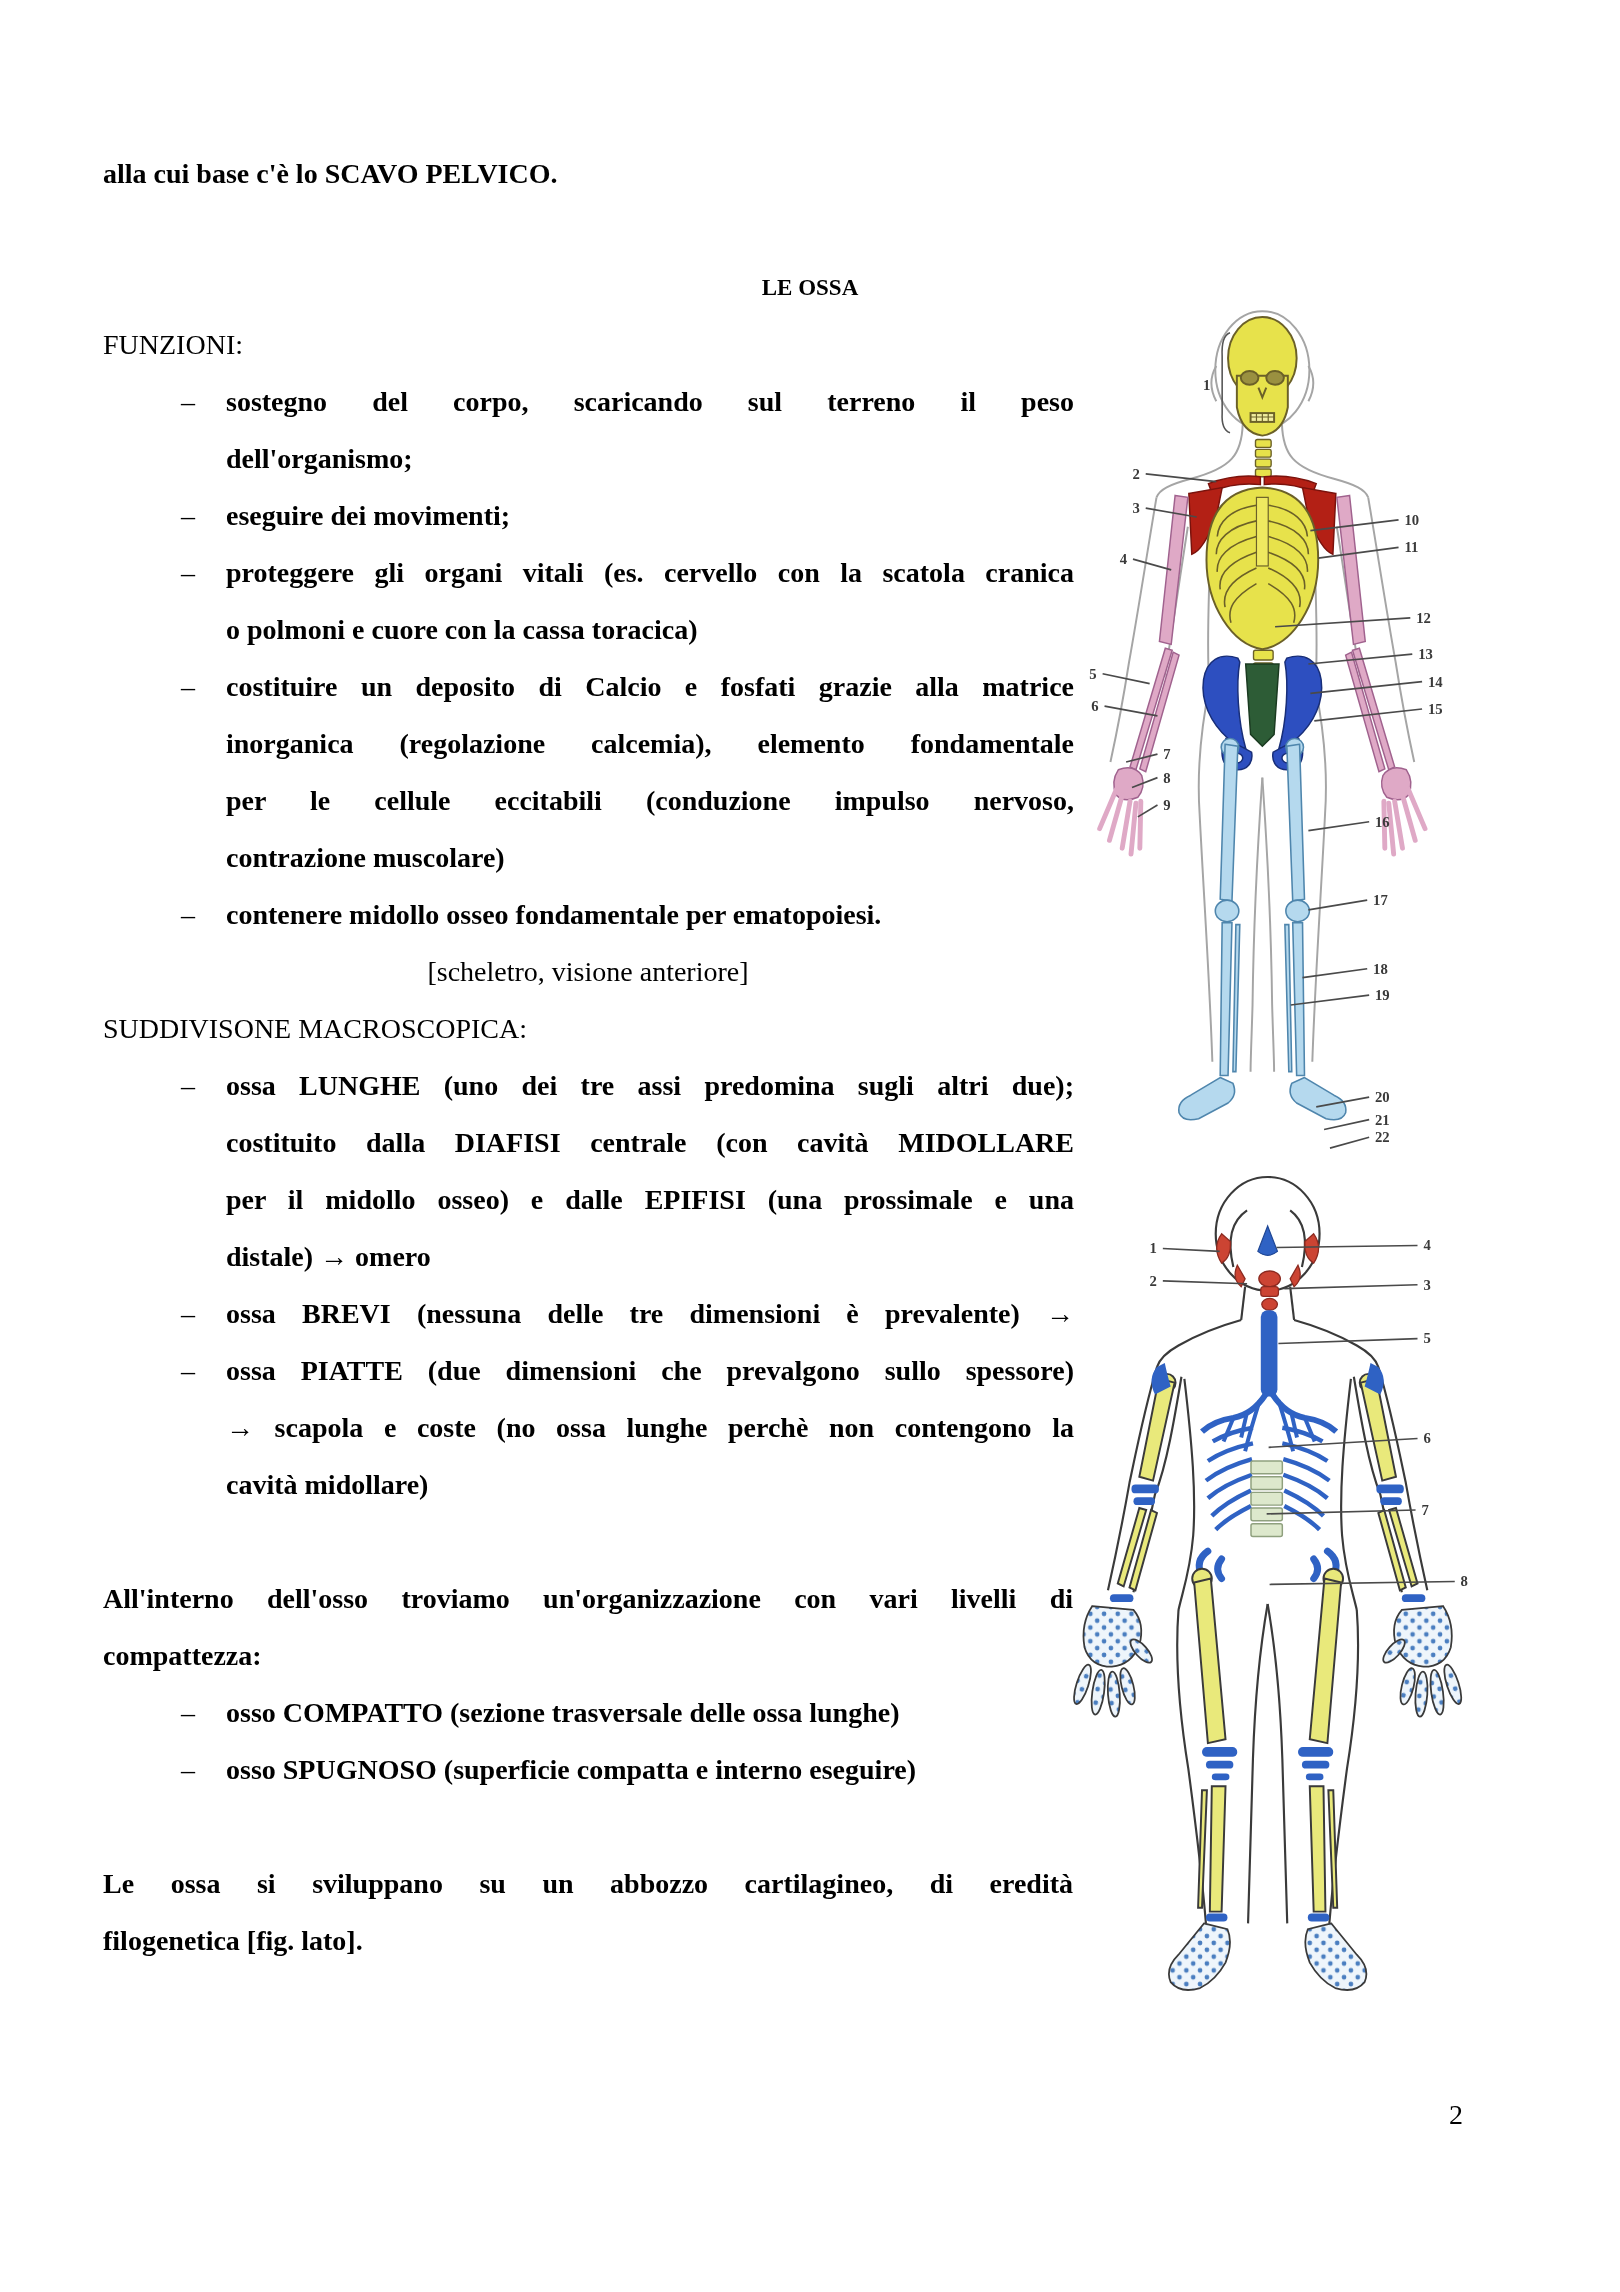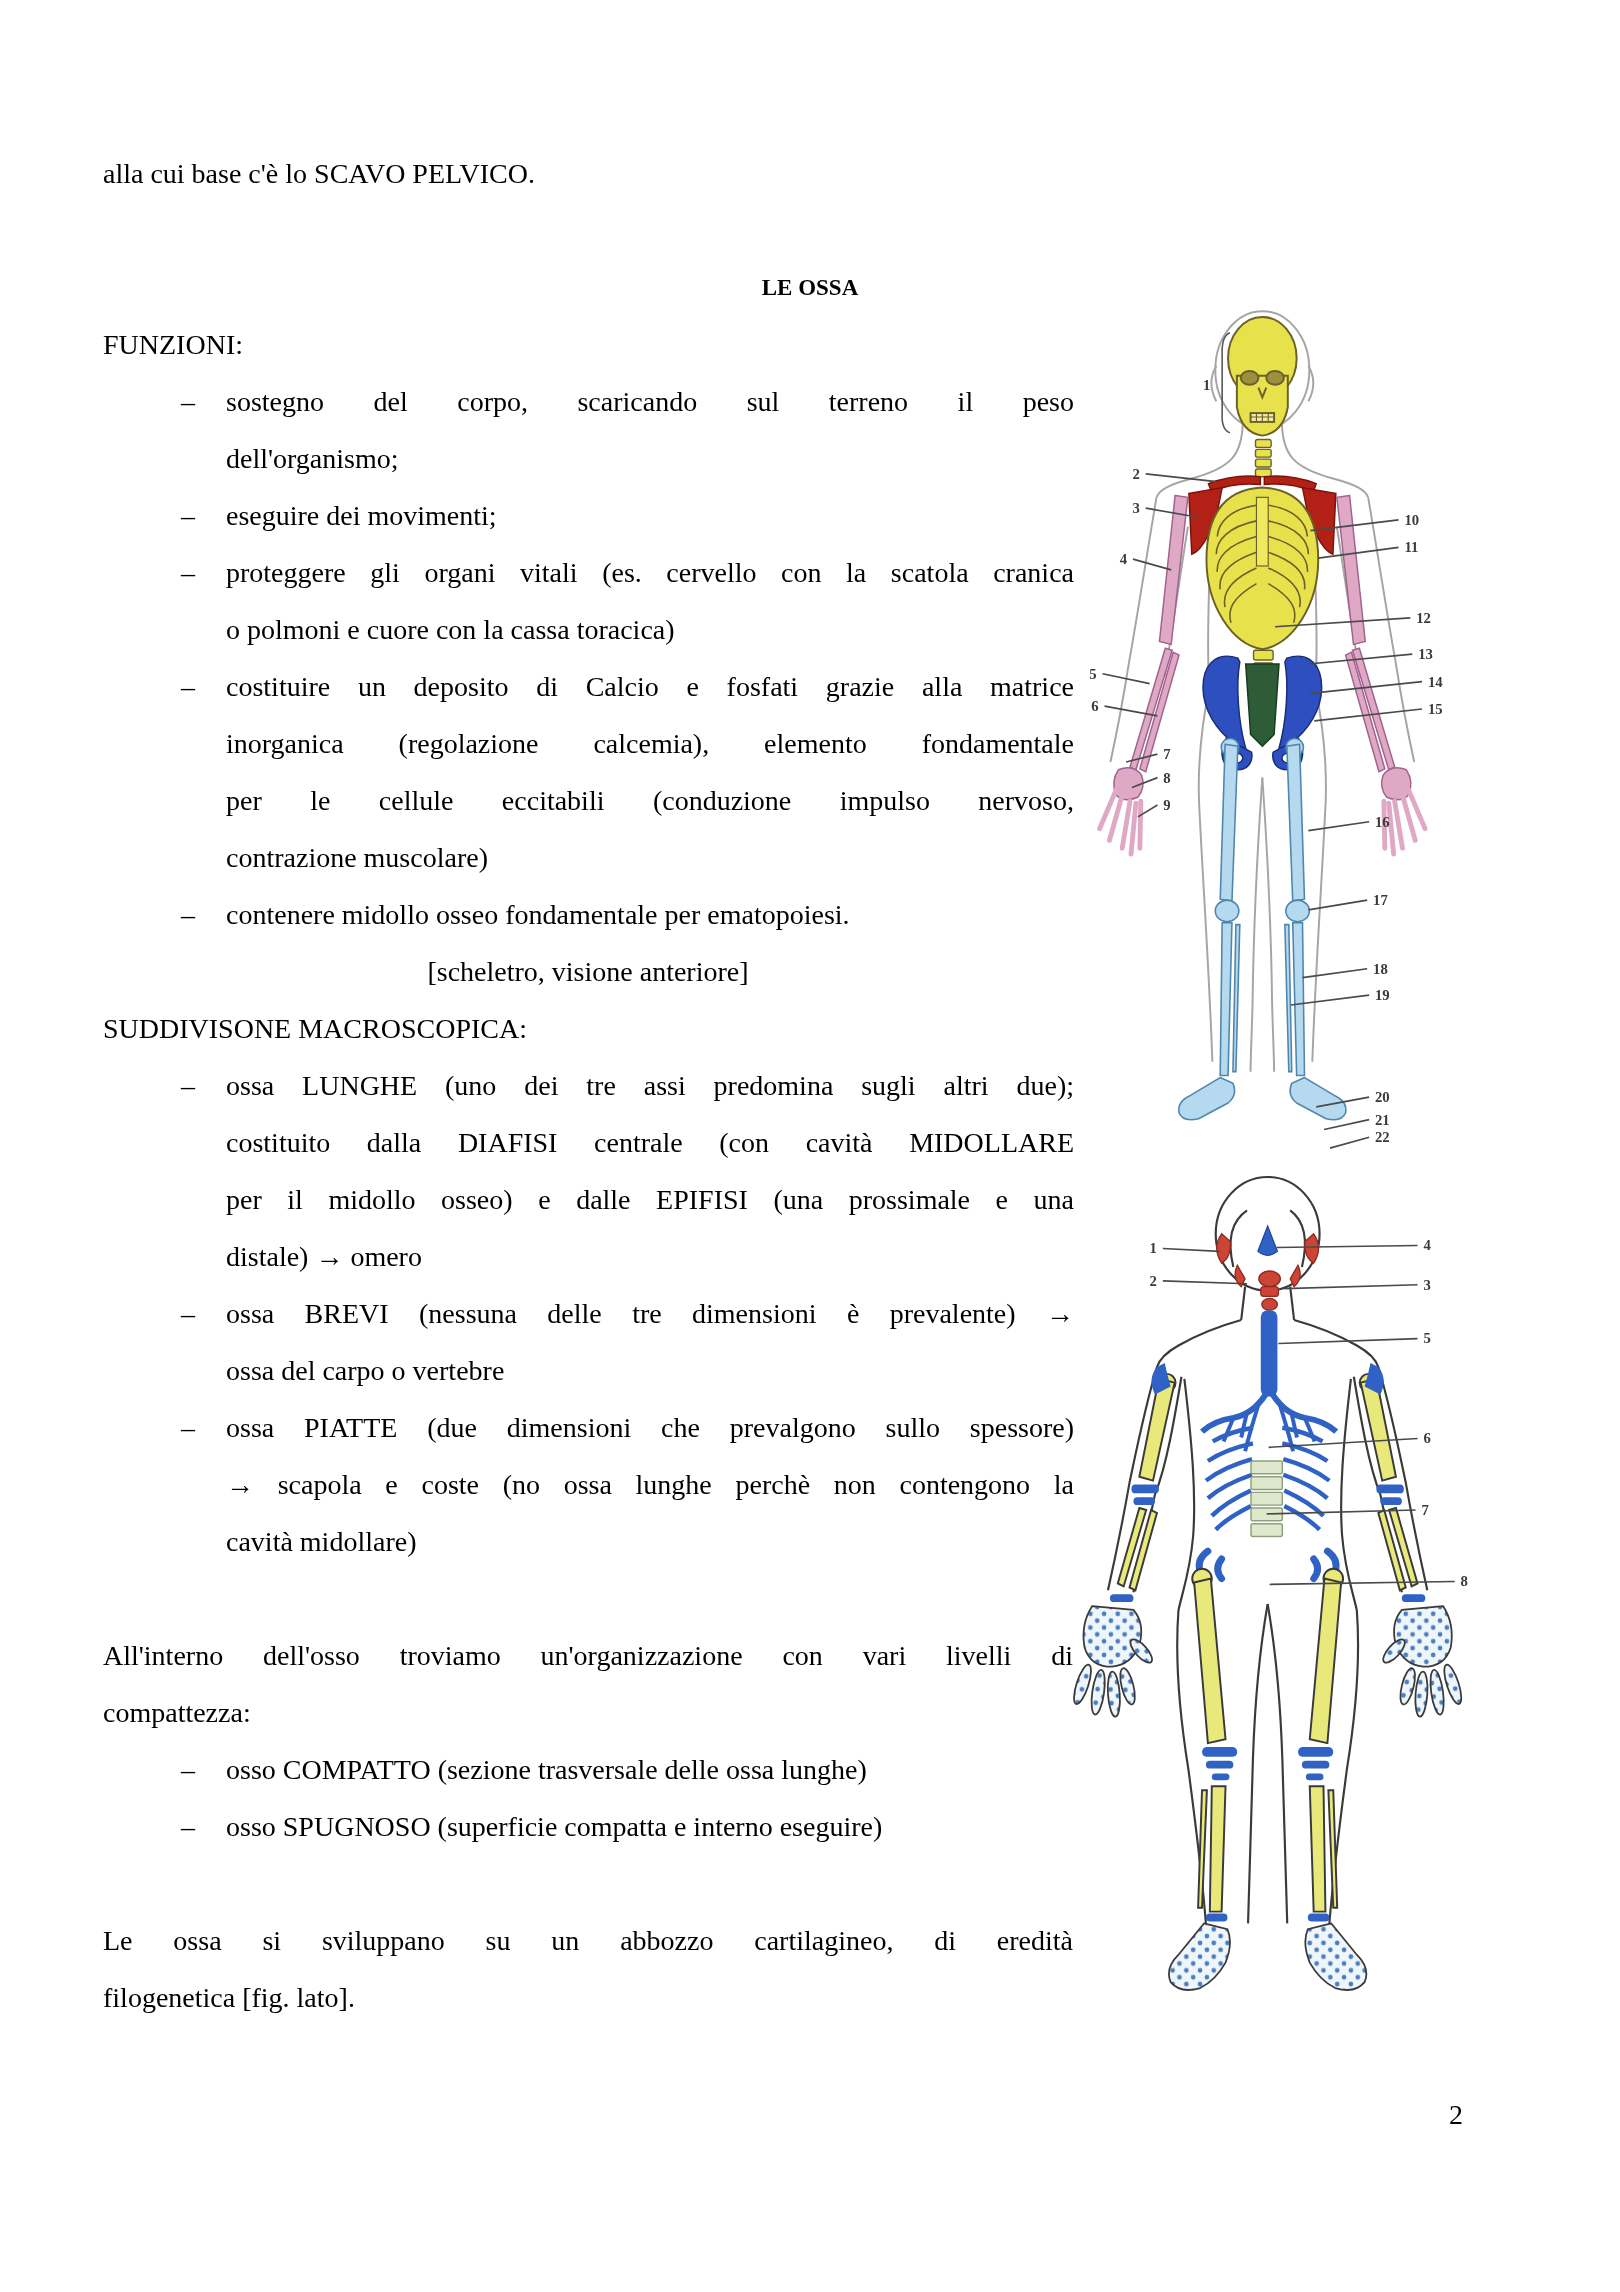--- a/index.html
+++ b/index.html
@@ -5,21 +5,21 @@
   html,body{margin:0;padding:0;background:#ffffff;}
   body{
     width:1620px;height:2293px;position:relative;overflow:hidden;
     font-family:"Liberation Serif","DejaVu Serif",serif;color:#000;
   }
   .textcol{
     position:absolute;left:103px;top:145px;width:1414px;
     font-size:28px;line-height:57px;
   }
   .body-block{width:970px;}
-  .line{text-align:justify;text-align-last:justify;white-space:nowrap;}
+  .line{text-align:justify;text-align-last:justify;white-space:nowrap;font-weight:bold;}
   .line.last{text-align-last:left;white-space:normal;}
   .doc-title{
     width:1414px;text-align:center;font-weight:bold;font-size:23px;
     margin-top:57px;
   }
   .heading{width:970px;}
   .dash-list .li{position:relative;padding-left:123px;width:848px;}
   .dash-list .dash{position:absolute;left:78px;top:0;}
   .caption{width:970px;text-align:center;}
   .mt1{margin-top:57px;}
@@ -71,21 +71,20 @@
       <div class="li">
         <span class="dash">–</span>
         <div class="line">ossa LUNGHE (uno dei tre assi predomina sugli altri due);</div>
         <div class="line">costituito dalla DIAFISI centrale (con cavità MIDOLLARE</div>
         <div class="line">per il midollo osseo) e dalle EPIFISI (una prossimale e una</div>
         <div class="line last">distale) → omero</div>
       </div>
       <div class="li">
         <span class="dash">–</span>
         <div class="line">ossa BREVI (nessuna delle tre dimensioni è prevalente) →</div>
-        <div class="line last">ossa del carpo o vertebre</div>
       </div>
       <div class="li">
         <span class="dash">–</span>
         <div class="line">ossa PIATTE (due dimensioni che prevalgono sullo spessore)</div>
         <div class="line">→ scapola e coste (no ossa lunghe perchè non contengono la</div>
         <div class="line last">cavità midollare)</div>
       </div>
     </div>
   <div class="body-block mt1">
       <div class="line">All'interno dell'osso troviamo un'organizzazione con vari livelli di</div>

